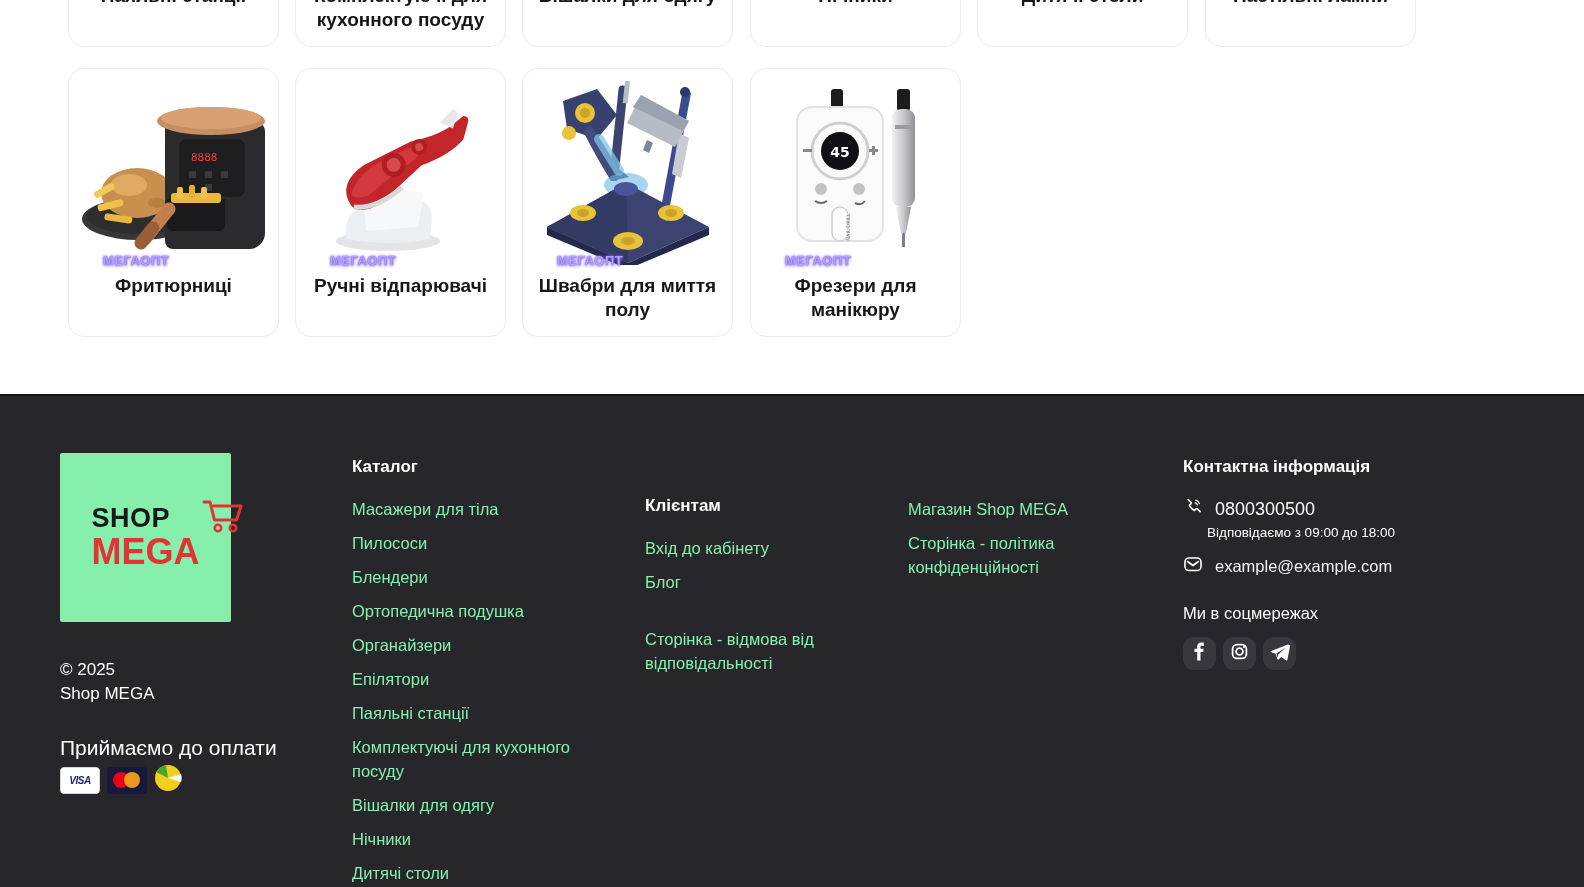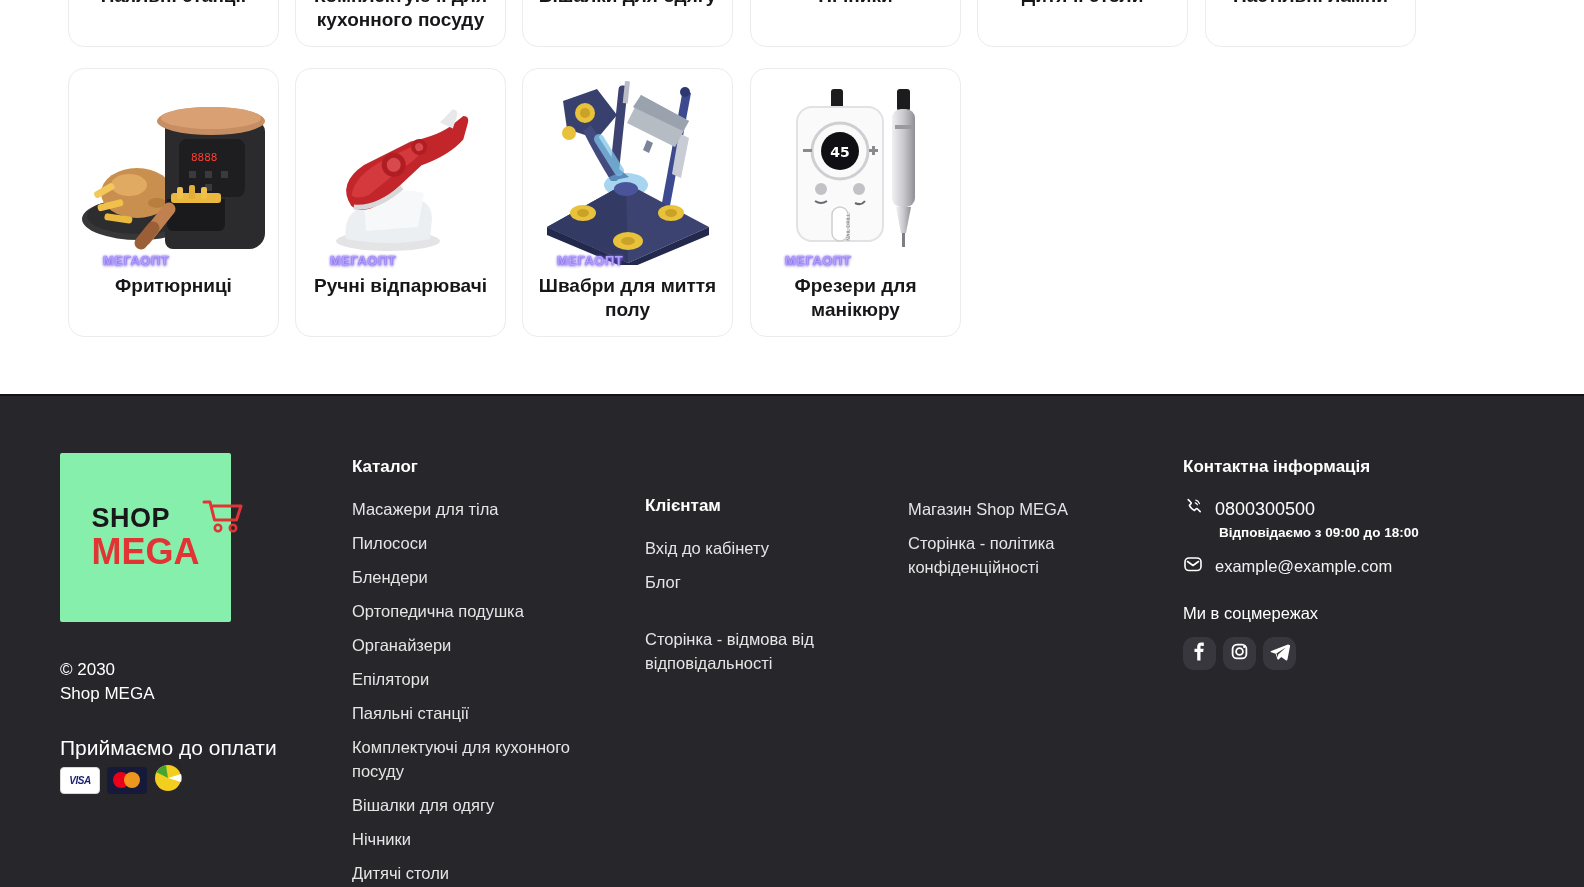--- a/index.html
+++ b/index.html
@@ -29,29 +29,29 @@
   .pay-tile{width:40px;height:27px;border-radius:4px;display:flex;align-items:center;justify-content:center;box-sizing:border-box;}
   .pay-visa{background:#ffffff;border:1px solid #d8d8d8;}
   .visa-txt{font-size:10px;font-weight:800;font-style:italic;color:#1a1f71;letter-spacing:-0.5px;}
   .pay-mc{background:#16193a;position:relative;}
   .mc-red,.mc-org{position:absolute;width:16px;height:16px;border-radius:50%;top:5.5px;}
   .mc-red{left:6px;background:#eb001b;}
   .mc-org{left:17px;background:#f79e1b;opacity:.95;}
 
   .col{position:absolute;top:61px;}
   .col-h{font-size:17px;font-weight:700;color:#ffffff;margin:0 0 20px 0;}
-  .flink{font-size:16.5px;line-height:24px;color:#e5e5e5;margin-bottom:10px;cursor:pointer;}
+  .flink{font-size:16.5px;line-height:24px;color:#86efac;margin-bottom:10px;cursor:pointer;}
   .col-catalog{left:352px;width:238px;}
   .col-clients{left:645px;width:195px;margin-top:39px;}
   .col-pages{left:908px;width:205px;top:101px;}
   .col-contacts{left:1183px;width:250px;}
   .spacer23{height:23px;}
   .c-row{display:flex;align-items:center;gap:12px;margin-bottom:4px;}
   .c-phone{font-size:18px;color:#ffffff;}
-  .c-note{font-size:13.5px;font-weight:700;color:#ffffff;margin:0 0 14px 36px;}
+  .c-note{font-size:13.5px;font-weight:400;color:#ffffff;margin:0 0 14px 24px;}
   .c-mail{font-size:16.5px;color:#f1f1f2;}
   .soc-label{font-size:16.5px;color:#ffffff;margin:26px 0 14px 0;}
   .soc-row{display:flex;gap:7px;}
   .soc{width:33px;height:33px;border-radius:11px;background:#37373d;display:flex;align-items:center;justify-content:center;cursor:pointer;}
 </style>
 </head>
 <body>
 
 <div class="page">
 
@@ -208,21 +208,21 @@
           <svg width="46" height="40" viewBox="0 0 46 40">
             <path d="M4 5 h6 l4.5 18 h22 l4.5 -14 h-28" fill="none" stroke="#e23434" stroke-width="3" stroke-linejoin="round" stroke-linecap="round"></path>
             <circle cx="18" cy="31" r="3.2" fill="none" stroke="#e23434" stroke-width="2.6"></circle>
             <circle cx="33" cy="31" r="3.2" fill="none" stroke="#e23434" stroke-width="2.6"></circle>
           </svg>
         </span>
       </div>
     </div>
 
     <div class="copyright">
-      <div>© 2030</div>
+      <div>© 2025</div>
       <div>Shop MEGA</div>
     </div>
 
     <div class="pay-label">Приймаємо до оплати</div>
     <div class="pay-row">
       <div class="pay-tile pay-visa">
         <span class="visa-txt">VISA</span>
       </div>
       <div class="pay-tile pay-mc">
         <span class="mc-red"></span>

